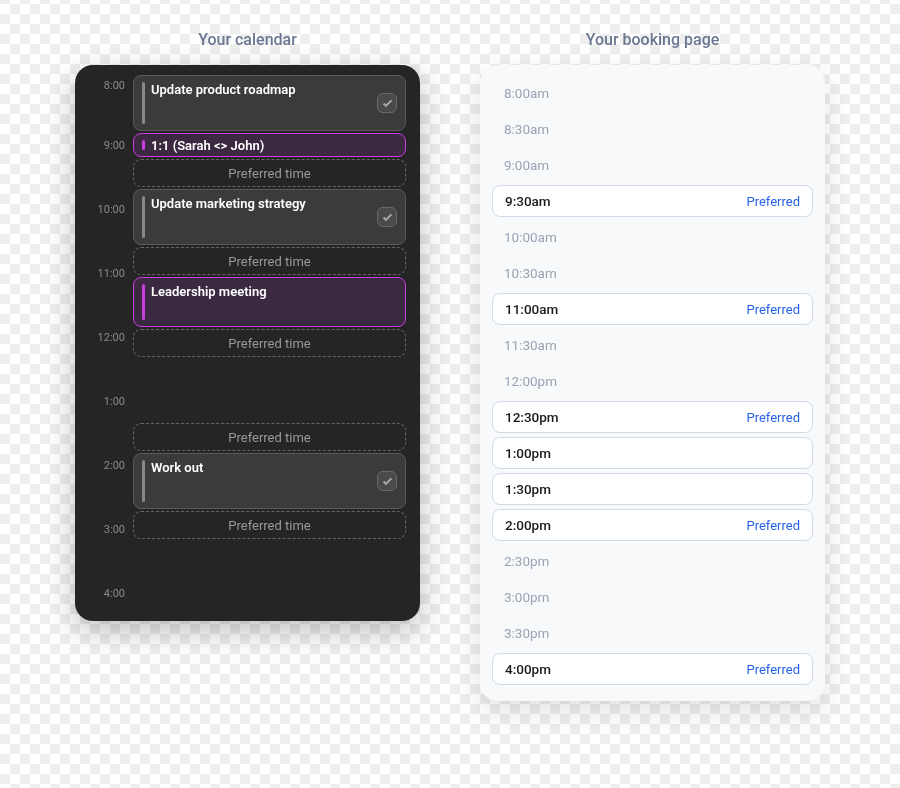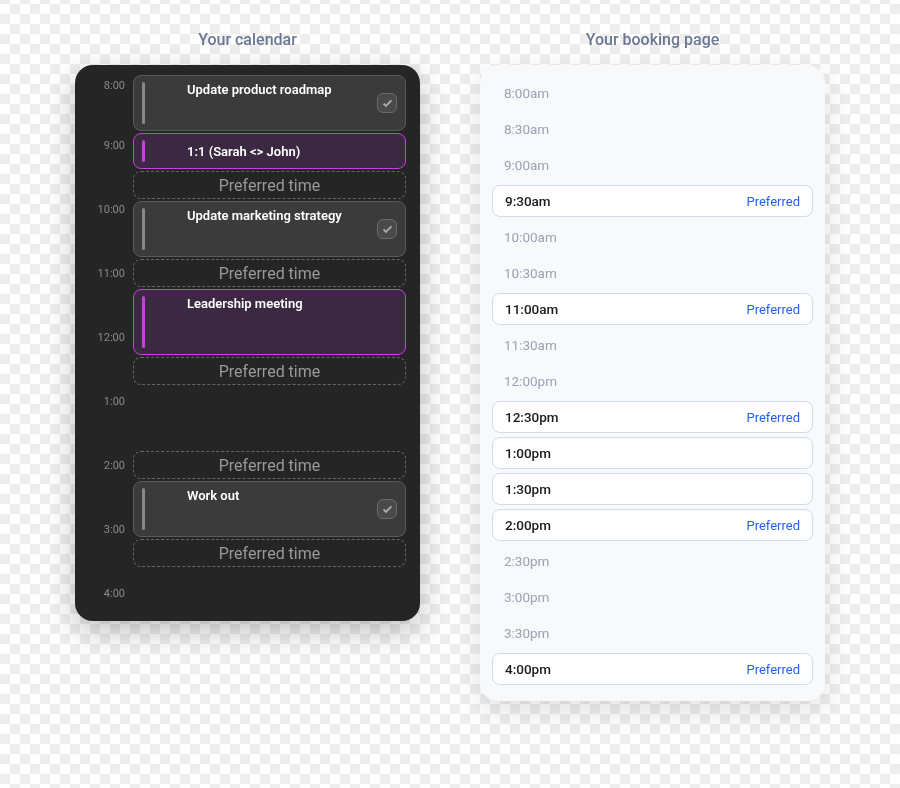--- a/index.html
+++ b/index.html
@@ -58,24 +58,23 @@
       border: 1px solid #5a5a5a;
       border-radius: 8px;
       padding: 6px 8px;
       color: #fff;
       font-size: 13px;
       font-weight: 600;
       position: relative;
       display: flex;
       align-items: flex-start;
       margin-bottom: 2px;
-      gap: 36px;
     }
     .event-block.tall { height: 56px; }
-    .event-block.short { height: 36px; align-items: center; }
+    .event-block.short { height: 24px; align-items: center; }
     .event-accent {
       width: 3px;
       border-radius: 2px;
       align-self: stretch;
       margin-right: 6px;
     }
     .accent-gray { background: #888; }
     .accent-purple { background: #c93ee0; }
     .event-block.purple {
       background: #3a2941;
@@ -94,21 +93,21 @@
       border: 1px solid #6a6a6a;
       display: flex;
       align-items: center;
       justify-content: center;
     }
     .check-badge svg { width: 11px; height: 11px; stroke: #aaa; stroke-width: 2.5; fill: none; }
     .preferred-block {
       border: 1px dashed #666;
       border-radius: 8px;
       color: #999;
-      font-size: 16px;
+      font-size: 13px;
       text-align: center;
       display: flex;
       align-items: center;
       justify-content: center;
       margin-bottom: 2px;
     }
     .preferred-half { height: 28px; }
 
     .booking-panel {
       width: 345px;
@@ -190,21 +189,21 @@
                 <svg viewBox="0 0 14 14">
                   <path d="M2 7l3 3 7-7"></path>
                 </svg>
               </div>
           </div>
 
           <div class="preferred-block preferred-half">
               <span>Preferred time</span>
             </div>
 
-          <div class="event-block tall purple" style="height:66px">
+          <div class="event-block tall purple" style="height:50px">
             <div class="event-accent accent-purple"></div>
             <span>Leadership meeting</span>
           </div>
 
           <div class="preferred-block preferred-half">
               <span>Preferred time</span>
             </div>
 
           <div style="height:64px"></div>
 

